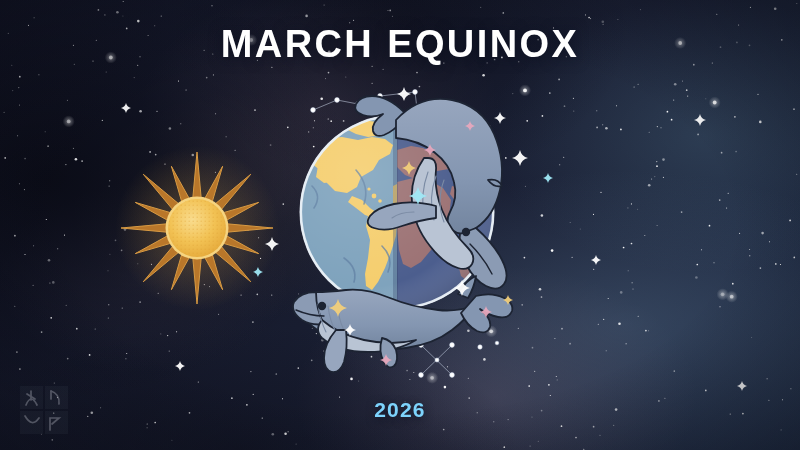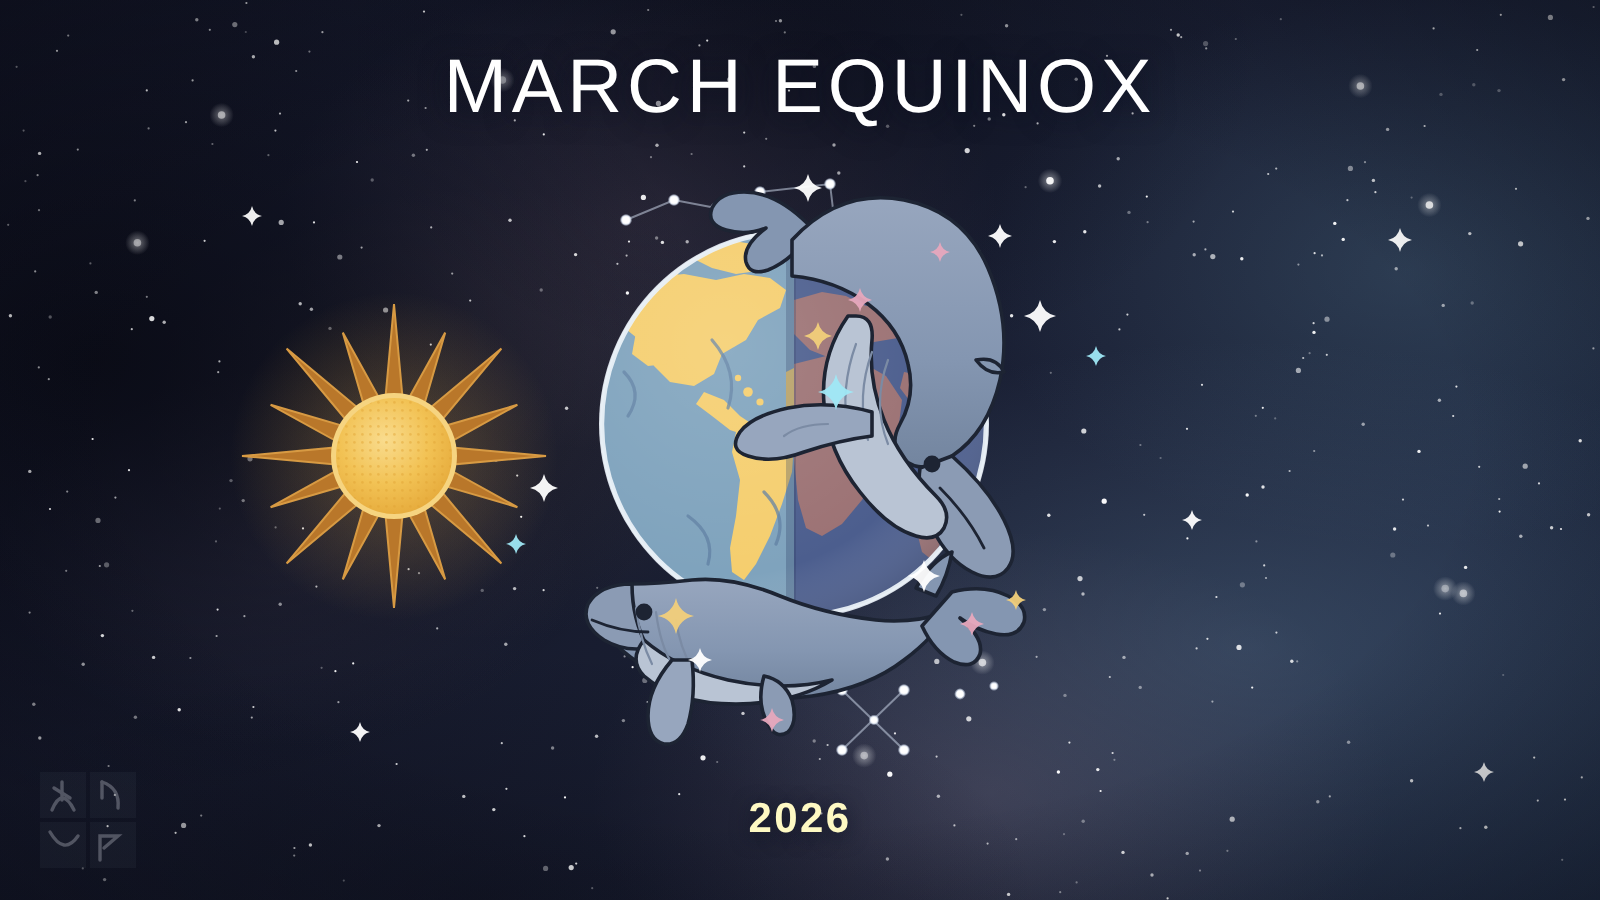--- a/index.html
+++ b/index.html
@@ -23,24 +23,24 @@
        background:radial-gradient(ellipse 55% 70% at 6% 40%, rgba(8,9,18,.80) 0%, rgba(8,9,18,0) 70%),
                   radial-gradient(ellipse 40% 50% at 50% 6%, rgba(10,11,22,.55) 0%, rgba(10,11,22,0) 72%),
                   radial-gradient(ellipse 50% 40% at 30% 100%, rgba(10,11,22,.45) 0%, rgba(10,11,22,0) 70%);}
   .vignette{position:absolute;inset:0;pointer-events:none;
        background:radial-gradient(ellipse 80% 80% at 50% 50%, rgba(0,0,0,0) 52%, rgba(6,7,14,.55) 100%);}
 
   svg.layer{position:absolute;left:0;top:0;width:800px;height:450px;overflow:visible;}
 
   
   .title{position:absolute;left:0;top:22px;width:800px;text-align:center;
-         color:#ffffff;font-size:38px;font-weight:normal;letter-spacing:2.4px;
+         color:#ffffff;font-size:38px;font-weight:bold;letter-spacing:2.4px;
          line-height:44px;text-shadow:0 2px 14px rgba(10,14,30,.75);}
   .year{position:absolute;left:0;top:398px;width:800px;text-align:center;
-        color:#fef9c3;font-size:21px;font-weight:bold;letter-spacing:1.2px;
+        color:#7dd3fc;font-size:21px;font-weight:bold;letter-spacing:1.2px;
         text-shadow:0 2px 10px rgba(10,14,30,.7);}
 
   
   .logo{position:absolute;left:20px;top:386px;width:48px;height:48px;opacity:.30;}
 </style>
 </head>
 <body>
 
 <div id="poster">
 

